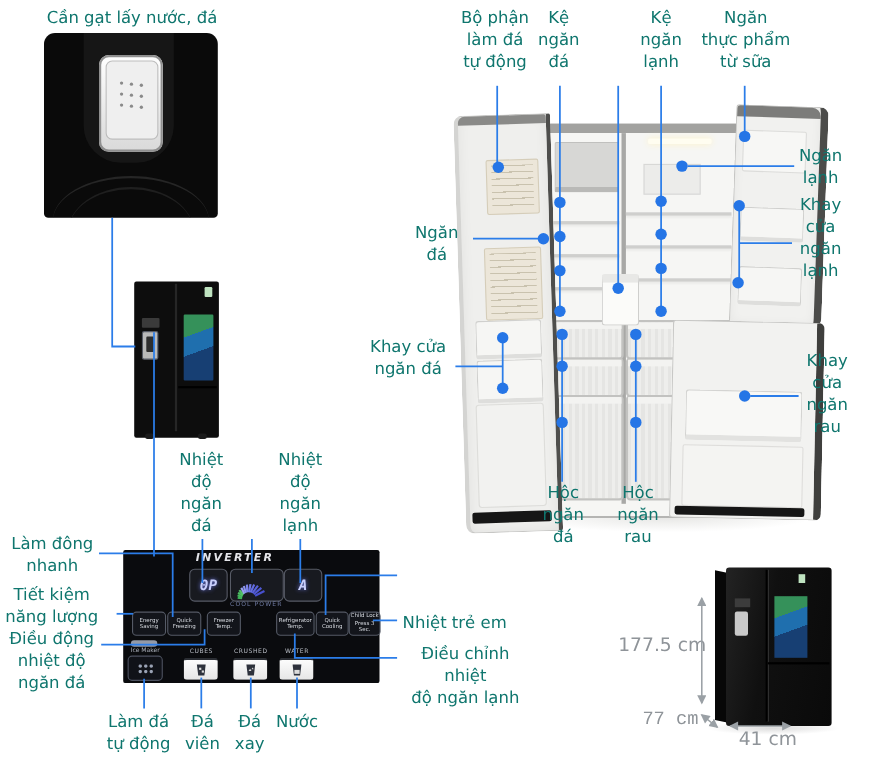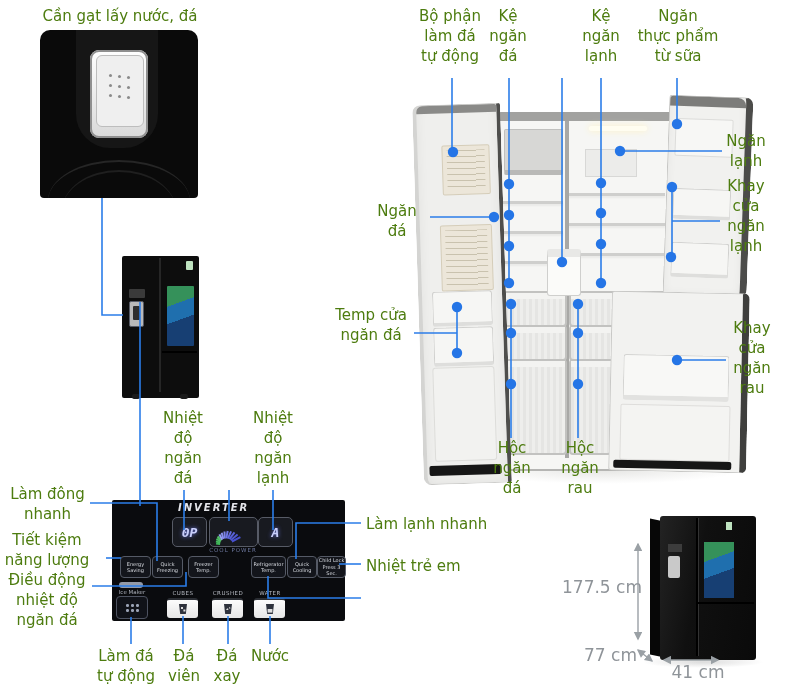--- a/index.html
+++ b/index.html
@@ -1,19 +1,19 @@
 <!DOCTYPE html>
 <html><head>
 <meta charset="utf-8">
 <style>
   html,body{margin:0;padding:0;background:#fff;}
   #canvas{position:relative;width:800px;height:700px;background:#fff;overflow:hidden;
           font-family:"DejaVu Sans","Liberation Sans",sans-serif;}
   
-  .lbl{position:absolute;color:#4d7c0f;font-size:15px;line-height:20px;text-align:center;
+  .lbl{position:absolute;color:#0f766e;font-size:15px;line-height:20px;text-align:center;
        white-space:pre-line;z-index:30;}
   .lbl.al{text-align:left;}
   .dimlbl{position:absolute;color:#8f9499;font-size:17px;z-index:30;white-space:pre;}
   
   #overlay{position:absolute;left:0;top:0;z-index:40;pointer-events:none;}
   
   .closeup{position:absolute;left:40px;top:30px;width:158px;height:168px;background:#0a0a0a;
            border-radius:10px 10px 4px 4px;z-index:10;overflow:hidden;}
   .closeup .recess{position:absolute;left:36px;top:0px;width:82px;height:118px;background:#161616;
            border-radius:0 0 34px 34px;}
@@ -233,21 +233,21 @@
 thực phẩm
 từ sữa</div>
   <div class="lbl" style="left:720px;top:131px;width:52px;">Ngăn
 lạnh</div>
   <div class="lbl" style="left:720px;top:176px;width:52px;">Khay
 cửa
 ngăn
 lạnh</div>
   <div class="lbl" style="left:360px;top:201px;width:74px;">Ngăn
 đá</div>
-  <div class="lbl" style="left:330px;top:305px;width:82px;">Temp cửa
+  <div class="lbl" style="left:330px;top:305px;width:82px;">Khay cửa
 ngăn đá</div>
   <div class="lbl" style="left:726px;top:318px;width:52px;">Khay
 cửa
 ngăn
 rau</div>
   <div class="lbl" style="left:487px;top:438px;width:50px;">Hộc
 ngăn
 đá</div>
   <div class="lbl" style="left:555px;top:438px;width:50px;">Hộc
 ngăn
@@ -261,22 +261,23 @@
 độ
 ngăn
 lạnh</div>
   <div class="lbl" style="left:2px;top:530px;width:90px;">Tiết kiệm
 năng lượng</div>
   <div class="lbl" style="left:5px;top:484px;width:85px;">Làm đông
 nhanh</div>
   <div class="lbl" style="left:2px;top:570px;width:90px;">Điều động
 nhiệt độ
 ngăn đá</div>
-  <div class="lbl al" style="left:366px;top:514px;width:130px;">Làm lạnh nhanh</div>
   <div class="lbl al" style="left:366px;top:556px;width:110px;">Nhiệt trẻ em</div>
+  <div class="lbl" style="left:366px;top:584px;width:114px;">Điều chỉnh nhiệt
+độ ngăn lạnh</div>
   <div class="lbl" style="left:88px;top:646px;width:76px;">Làm đá
 tự động</div>
   <div class="lbl" style="left:164px;top:646px;width:40px;">Đá
 viên</div>
   <div class="lbl" style="left:207px;top:646px;width:40px;">Đá
 xay</div>
   <div class="lbl" style="left:245px;top:646px;width:50px;">Nước</div>
 
   <div class="panel">
     <div class="brand">INVERTER</div>
@@ -356,21 +357,21 @@
       <div class="gap"></div>
       <div class="hsplit"></div>
       <div class="marks"></div>
       <div class="disp"></div>
       <div class="poster"></div>
       <div class="elabel"></div>
     </div>
   </div>
 
   <div class="dimlbl" style="left:562px;top:577px;width:70px;text-align:right;">177.5 cm</div>
-  <div class="dimlbl" style="left:584px;top:645px;width:50px;text-align:right;">77 cm</div>
+  <div class="dimlbl" style="left:584px;top:645px;width:50px;text-align:right;font-family:Liberation Mono, monospace;">77 cm</div>
   <div class="dimlbl" style="left:668px;top:662px;width:60px;text-align:center;">41 cm</div>
 
   <svg id="overlay" width="800" height="700" viewBox="0 0 800 700">
     <defs>
       <marker id="ah" markerWidth="7" markerHeight="7" refX="5" refY="3" orient="auto">
         <path d="M0,0 L6,3 L0,6 z" fill="#9aa0a5"></path>
       </marker>
       <marker id="ahs" markerWidth="7" markerHeight="7" refX="1" refY="3" orient="auto">
         <path d="M6,0 L0,3 L6,6 z" fill="#9aa0a5"></path>
       </marker>

